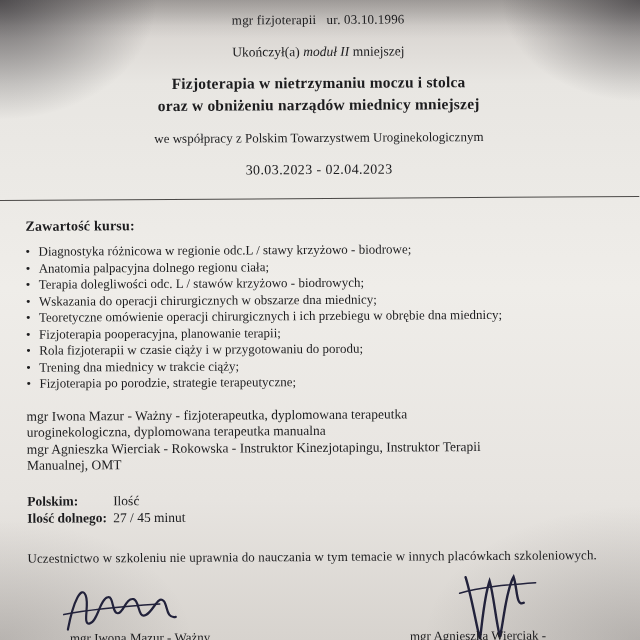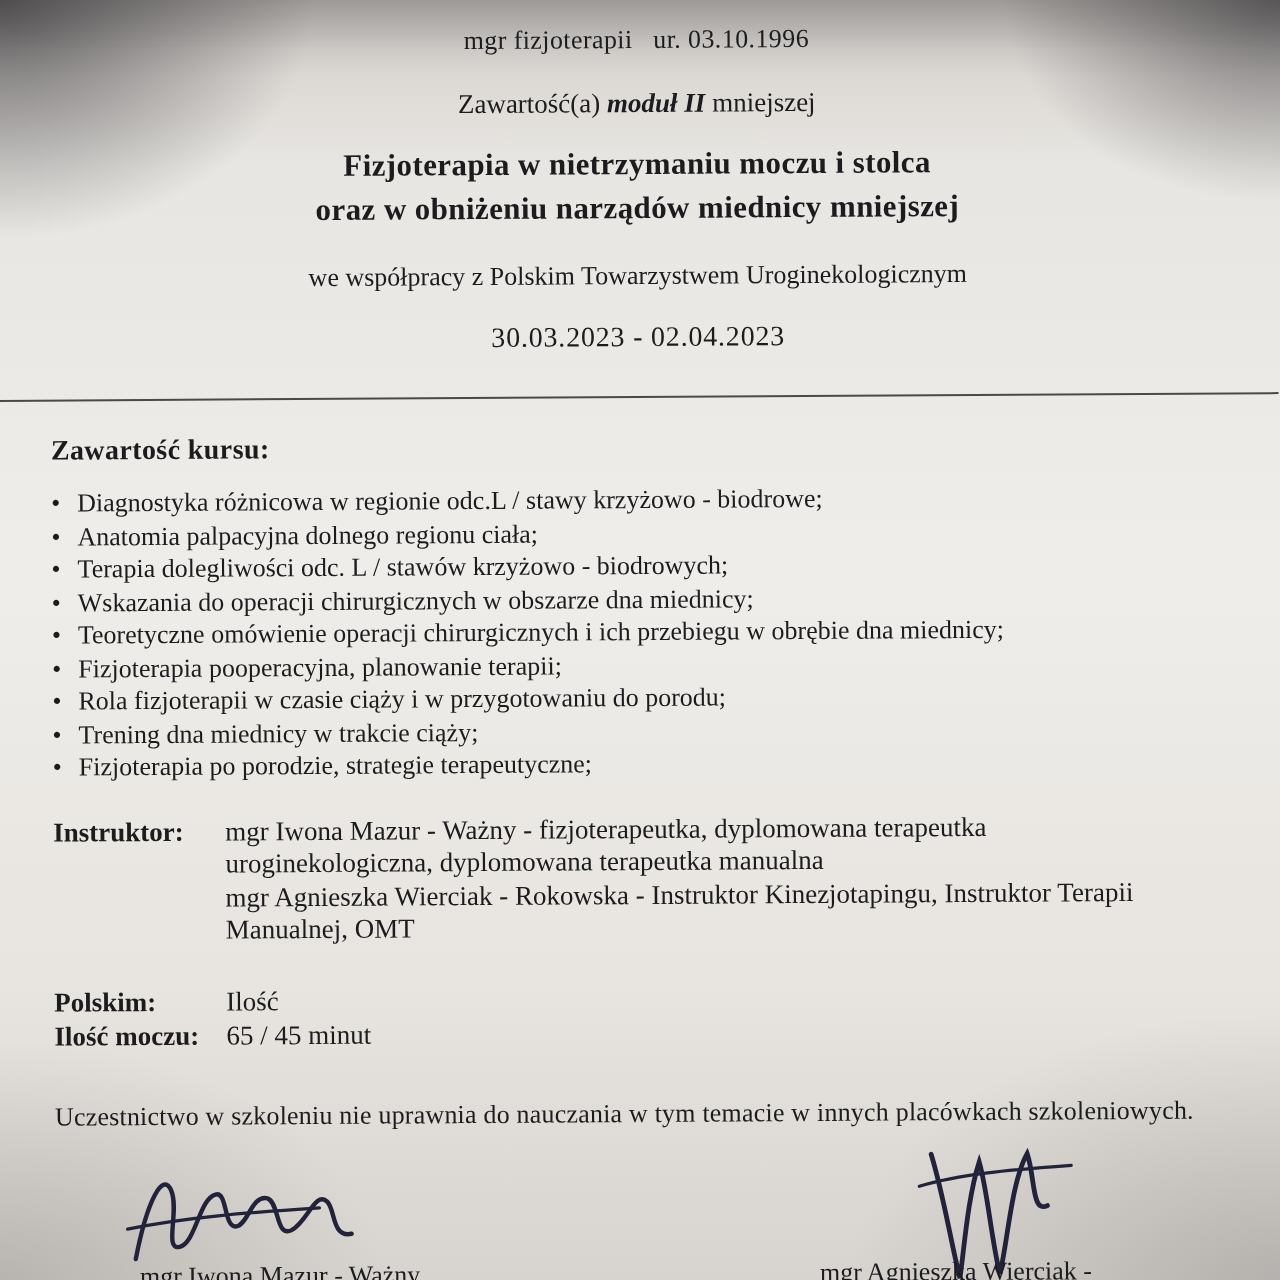--- a/index.html
+++ b/index.html
@@ -23,21 +23,21 @@
       linear-gradient(180deg, rgba(40,38,42,.18) 0%, rgba(0,0,0,0) 6%);
   }
   .content {
     position:absolute; inset:0; z-index:2;
     padding-top:12px;
     transform:rotate(-0.35deg);
   }
   .center { text-align:center; }
   .credentials { font-size:13px; white-space:pre-wrap; letter-spacing:.2px; }
   .completion { font-size:13.5px; margin-top:16px; }
-  .completion .module { font-weight:bold; font-style:italic; }
+  .completion .module { font-weight:normal; font-style:italic; }
   .doc-title { font-weight:bold; font-size:15.5px; line-height:22px; margin-top:12px; letter-spacing:.2px; }
   .coop { font-size:13px; margin-top:14px; }
   .dates { font-size:14px; margin-top:16px; letter-spacing:.4px; }
   .rule { border:none; border-top:1.5px solid #4b4947; margin:20px 0 0 0; width:100%; }
   .section { padding:0 26px; text-align:left; }
   .course-heading { font-weight:bold; font-size:14px; margin-top:18px; letter-spacing:.2px; }
   ul.course { list-style:none; margin:9px 0 0 0; padding:0; font-size:13px; line-height:16.5px; }
   ul.course li { padding-left:13px; position:relative; }
   ul.course li::before { content:"\2022"; position:absolute; left:0; top:0; }
   .instructor-row { display:flex; margin-top:16px; font-size:13.5px; }
@@ -57,21 +57,21 @@
 <body>
 
 <div class="photo-bg"></div>
 <div class="photo-shading"></div>
 
 <div class="content">
 
   <div class="center credentials">mgr fizjoterapii   ur. 03.10.1996</div>
 
   <div class="center completion">
-    <span>Zawartość(a)</span>
+    <span>Ukończył(a)</span>
     <span class="module">moduł II</span>
     <span>mniejszej</span>
   </div>
 
   <div class="center doc-title">
     <div>Fizjoterapia w nietrzymaniu moczu i stolca</div>
     <div>oraz w obniżeniu narządów miednicy mniejszej</div>
   </div>
 
   <div class="center coop">we współpracy z Polskim Towarzystwem Uroginekologicznym</div>
@@ -90,37 +90,36 @@
       <li>Terapia dolegliwości odc. L / stawów krzyżowo - biodrowych;</li>
       <li>Wskazania do operacji chirurgicznych w obszarze dna miednicy;</li>
       <li>Teoretyczne omówienie operacji chirurgicznych i ich przebiegu w obrębie dna miednicy;</li>
       <li>Fizjoterapia pooperacyjna, planowanie terapii;</li>
       <li>Rola fizjoterapii w czasie ciąży i w przygotowaniu do porodu;</li>
       <li>Trening dna miednicy w trakcie ciąży;</li>
       <li>Fizjoterapia po porodzie, strategie terapeutyczne;</li>
     </ul>
 
     <div class="instructor-row">
-      <div class="label-col">Instruktor:</div>
       <div class="instructor-lines">
         <div>mgr Iwona Mazur - Ważny - fizjoterapeutka, dyplomowana terapeutka</div>
         <div>uroginekologiczna, dyplomowana terapeutka manualna</div>
         <div>mgr Agnieszka Wierciak - Rokowska - Instruktor Kinezjotapingu, Instruktor Terapii</div>
         <div>Manualnej, OMT</div>
       </div>
     </div>
 
     <div class="detail-row first">
       <div class="label-col">Polskim:</div>
       <div>Ilość</div>
     </div>
 
     <div class="detail-row">
-      <div class="label-col">Ilość moczu:</div>
-      <div>65 / 45 minut</div>
+      <div class="label-col">Ilość dolnego:</div>
+      <div>27 / 45 minut</div>
     </div>
 
     <div class="note">Uczestnictwo w szkoleniu nie uprawnia do nauczania w tym temacie w innych placówkach szkoleniowych.</div>
 
   </div>
 
   <div class="sig sig-left">
     <svg width="130" height="62" viewBox="0 0 130 62">
       <path d="M8 52 C 14 22, 22 8, 26 18 C 30 28, 22 48, 30 46 C 38 44, 40 22, 48 20 C 54 18, 52 36, 58 36 C 64 36, 66 20, 74 22 C 80 24, 78 42, 86 38 C 94 34, 98 18, 104 24 C 108 28, 106 42, 116 40" stroke="#22223b" stroke-width="2.2" fill="none" stroke-linecap="round"></path>
       <path d="M4 37 C 34 31, 66 29, 100 27" stroke="#22223b" stroke-width="1.6" fill="none" stroke-linecap="round"></path>

